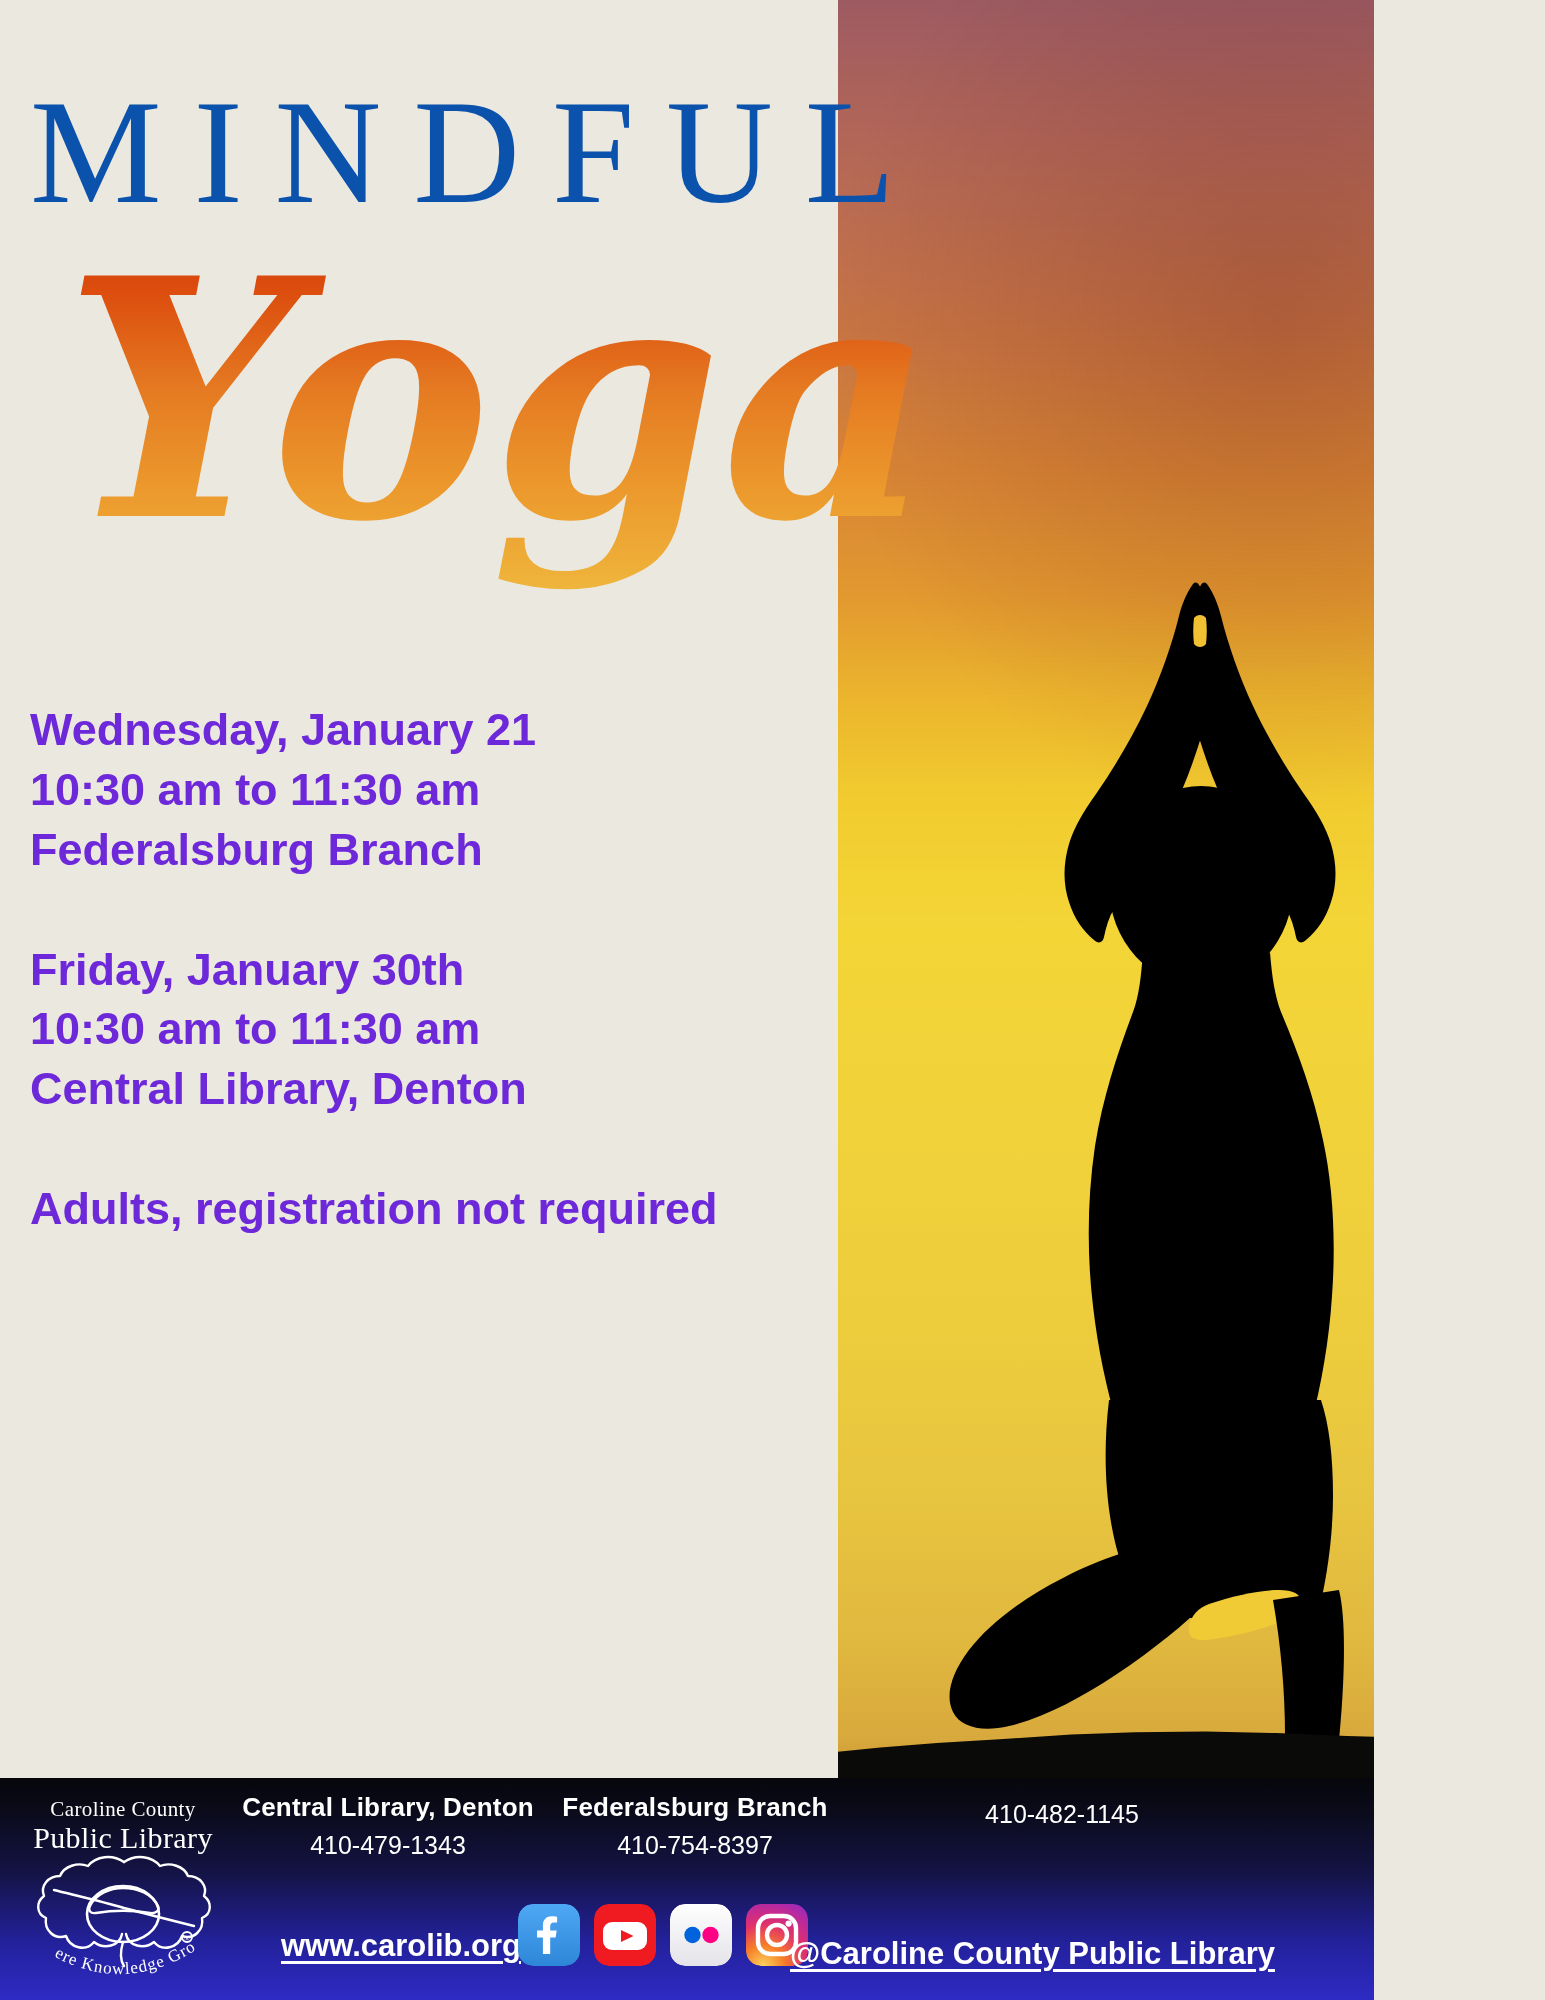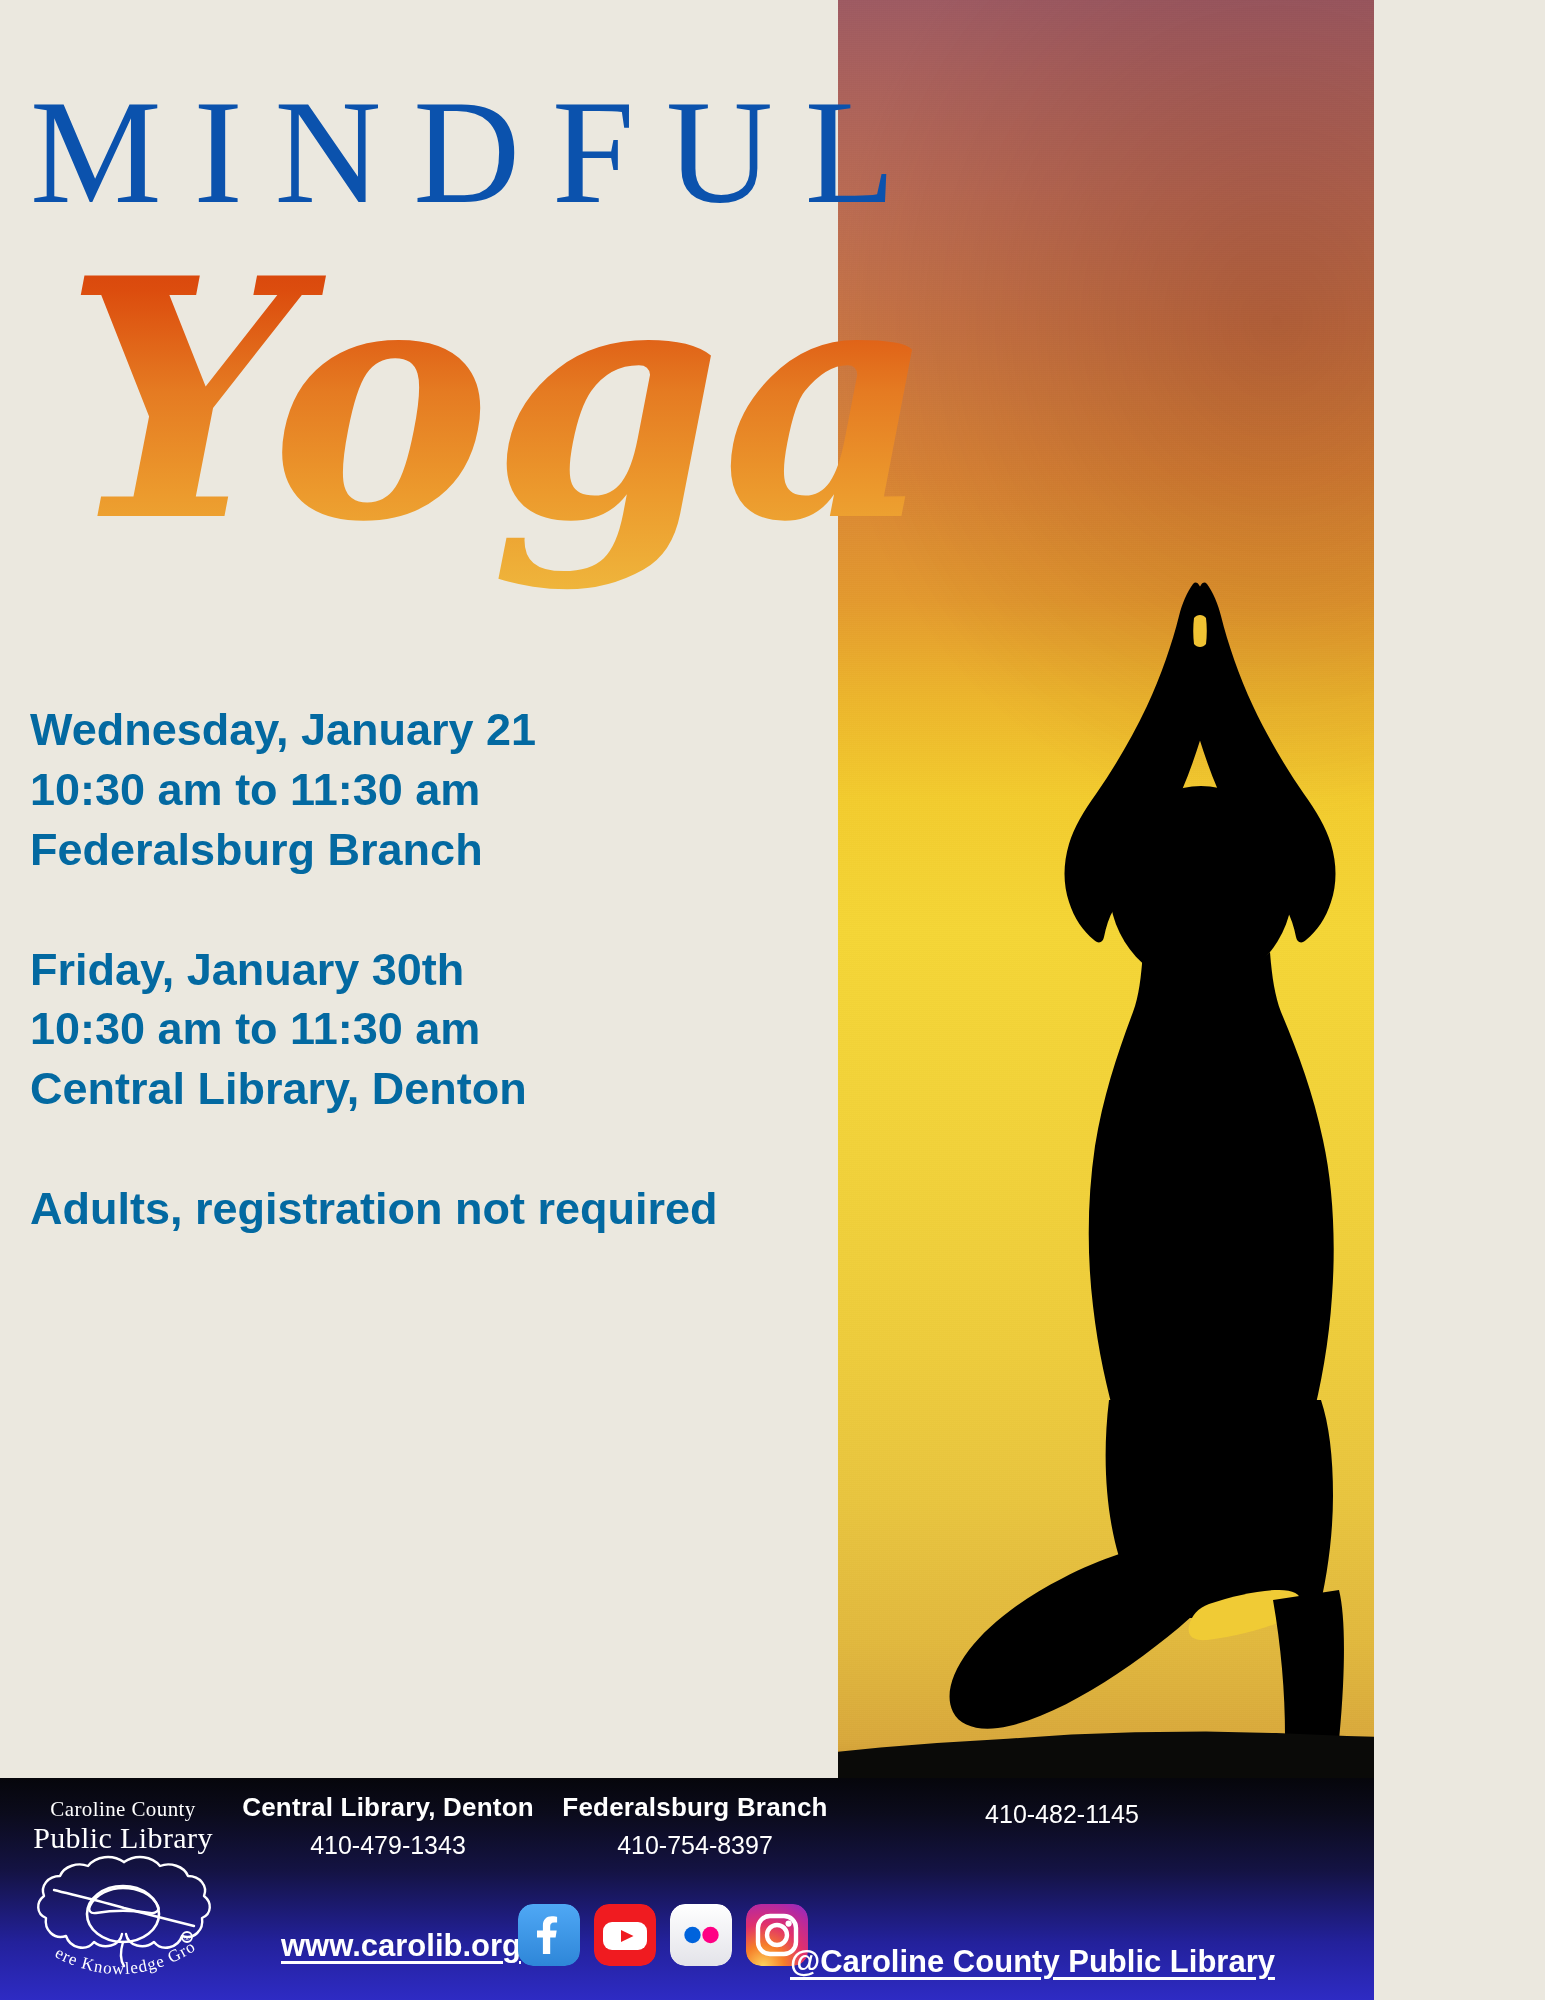--- a/index.html
+++ b/index.html
@@ -68,21 +68,21 @@
   .script-txt{
     font-family:"DejaVu Serif", serif;
     font-style:italic;
     font-size:330px;
     font-weight:700;
   }
 
   
   .body-copy{
     position:absolute;left:30px;top:700px;width:810px;z-index:6;
-    color:#0369a1;
+    color:#6d28d9;
     font-weight:bold;
     font-size:45px;
     line-height:1.33;
   }
   .body-copy .blk{margin:0 0 0 0;}
   .body-copy .ln{display:block;white-space:nowrap;}
   .body-copy .gap{display:block;height:60px;}
   .note{font-size:45px;}
 
   
@@ -105,21 +105,21 @@
   .bottomrow{position:absolute;left:0;top:118px;width:1545px;height:104px;}
   .website{
     position:absolute;left:281px;top:32px;
     color:#fff;font-size:31px;font-weight:bold;
     text-decoration:underline;text-underline-offset:5px;
     white-space:nowrap;
   }
   .socials{position:absolute;left:518px;top:8px;display:flex;gap:14px;align-items:center;}
   .sico{width:62px;height:62px;border-radius:15px;display:block;}
   .handle{
-    position:absolute;left:790px;top:48px;
+    position:absolute;left:790px;top:40px;
     color:#fff;font-size:31px;font-weight:bold;
     text-decoration:underline;text-underline-offset:5px;
     white-space:nowrap;
   }
 </style>
 </head>
 <body>
 
 <div class="poster">
 

